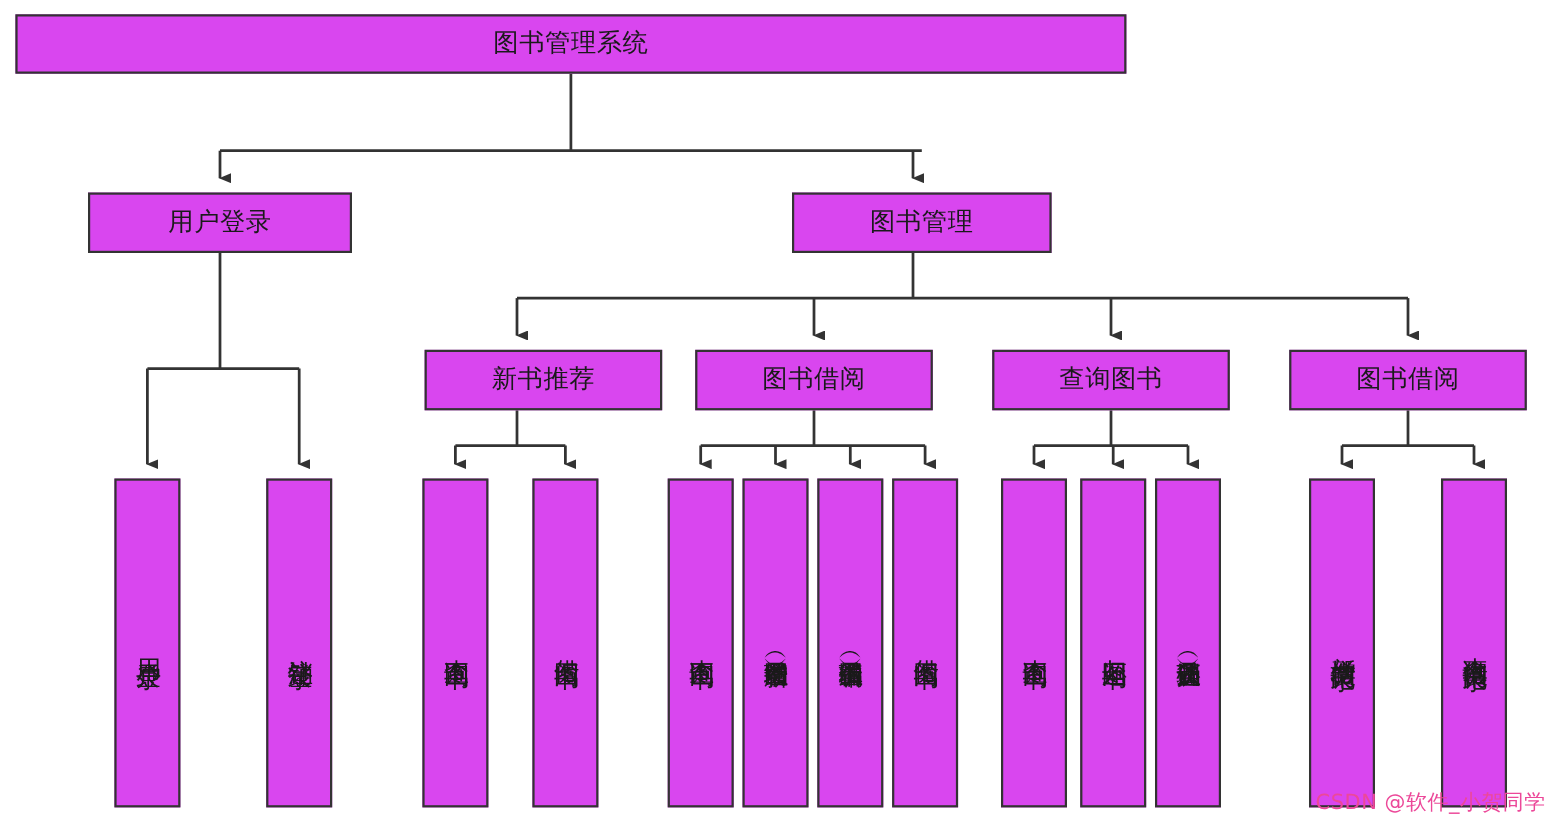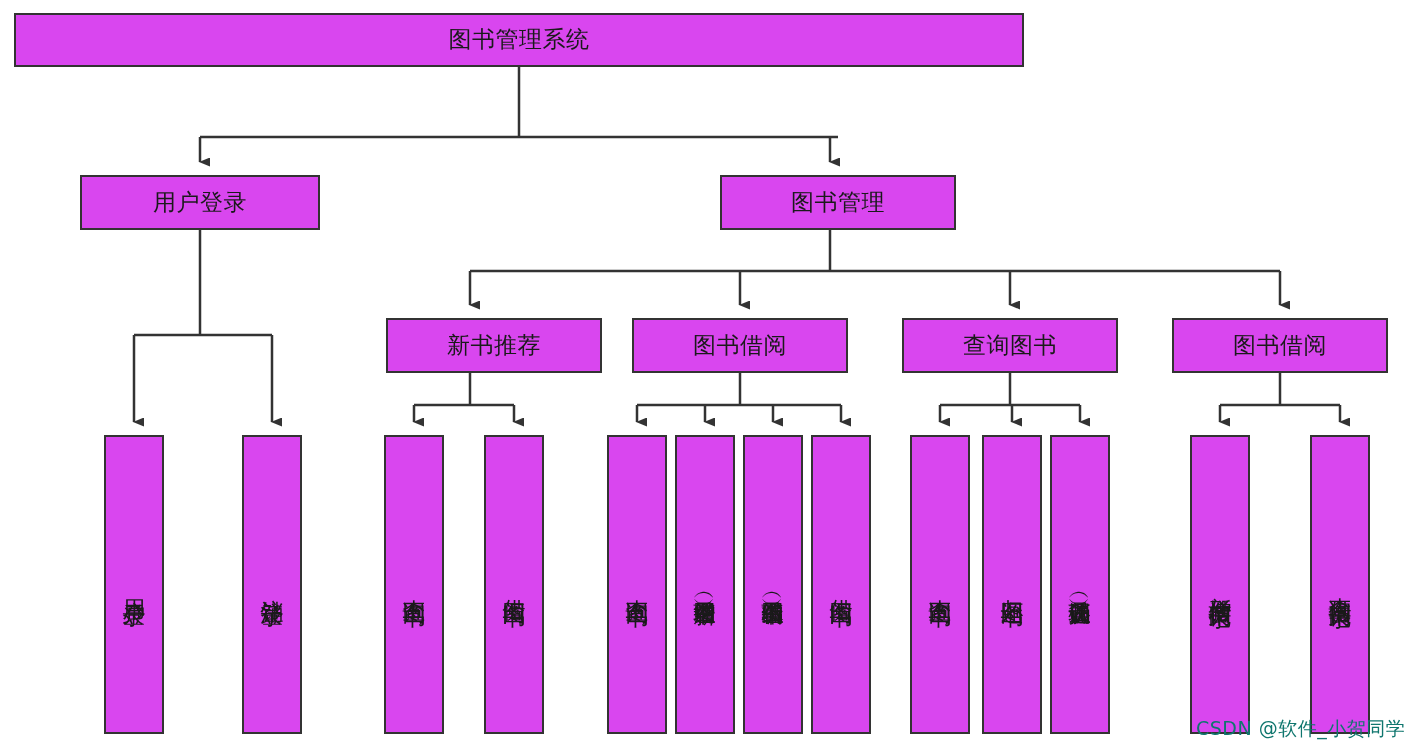--- a/index.html
+++ b/index.html
@@ -50,21 +50,21 @@
     text-align: center;
   }
   .node-v.tight {
     letter-spacing: 0px;
     line-height: 1.05;
     font-size: 22px;
   }
   .watermark {
     position: absolute;
     font-size: 19px;
-    color: #0f766e;
+    color: #ec4899;
     white-space: nowrap;
     letter-spacing: 0.5px;
   }
 </style>
 </head>
 <body>
 
 <div id="canvas">
 
   <svg id="edges" viewBox="0 0 1405 747">

